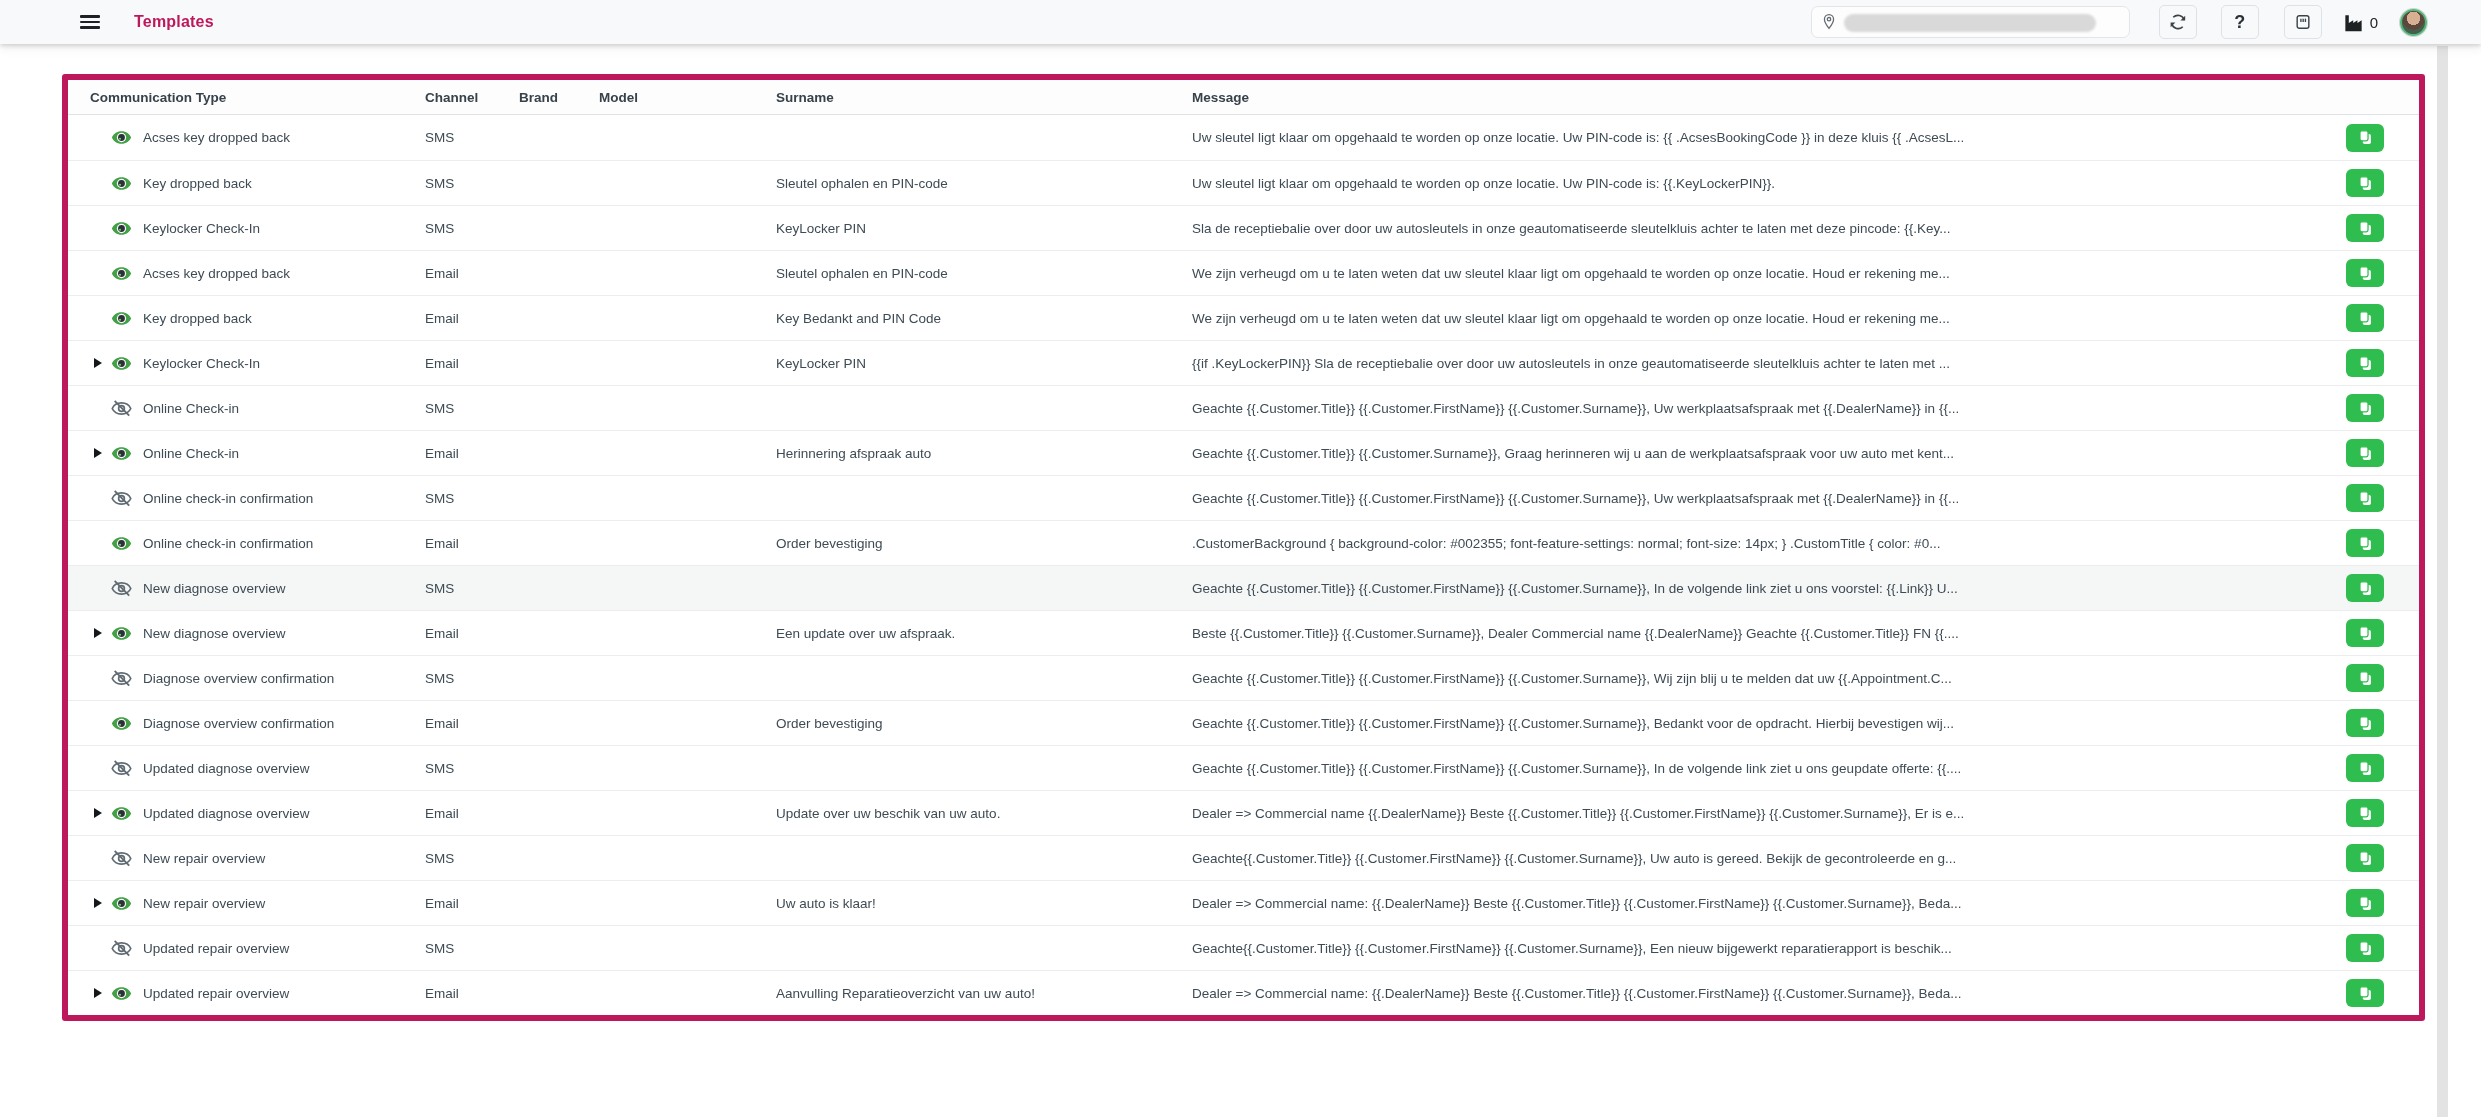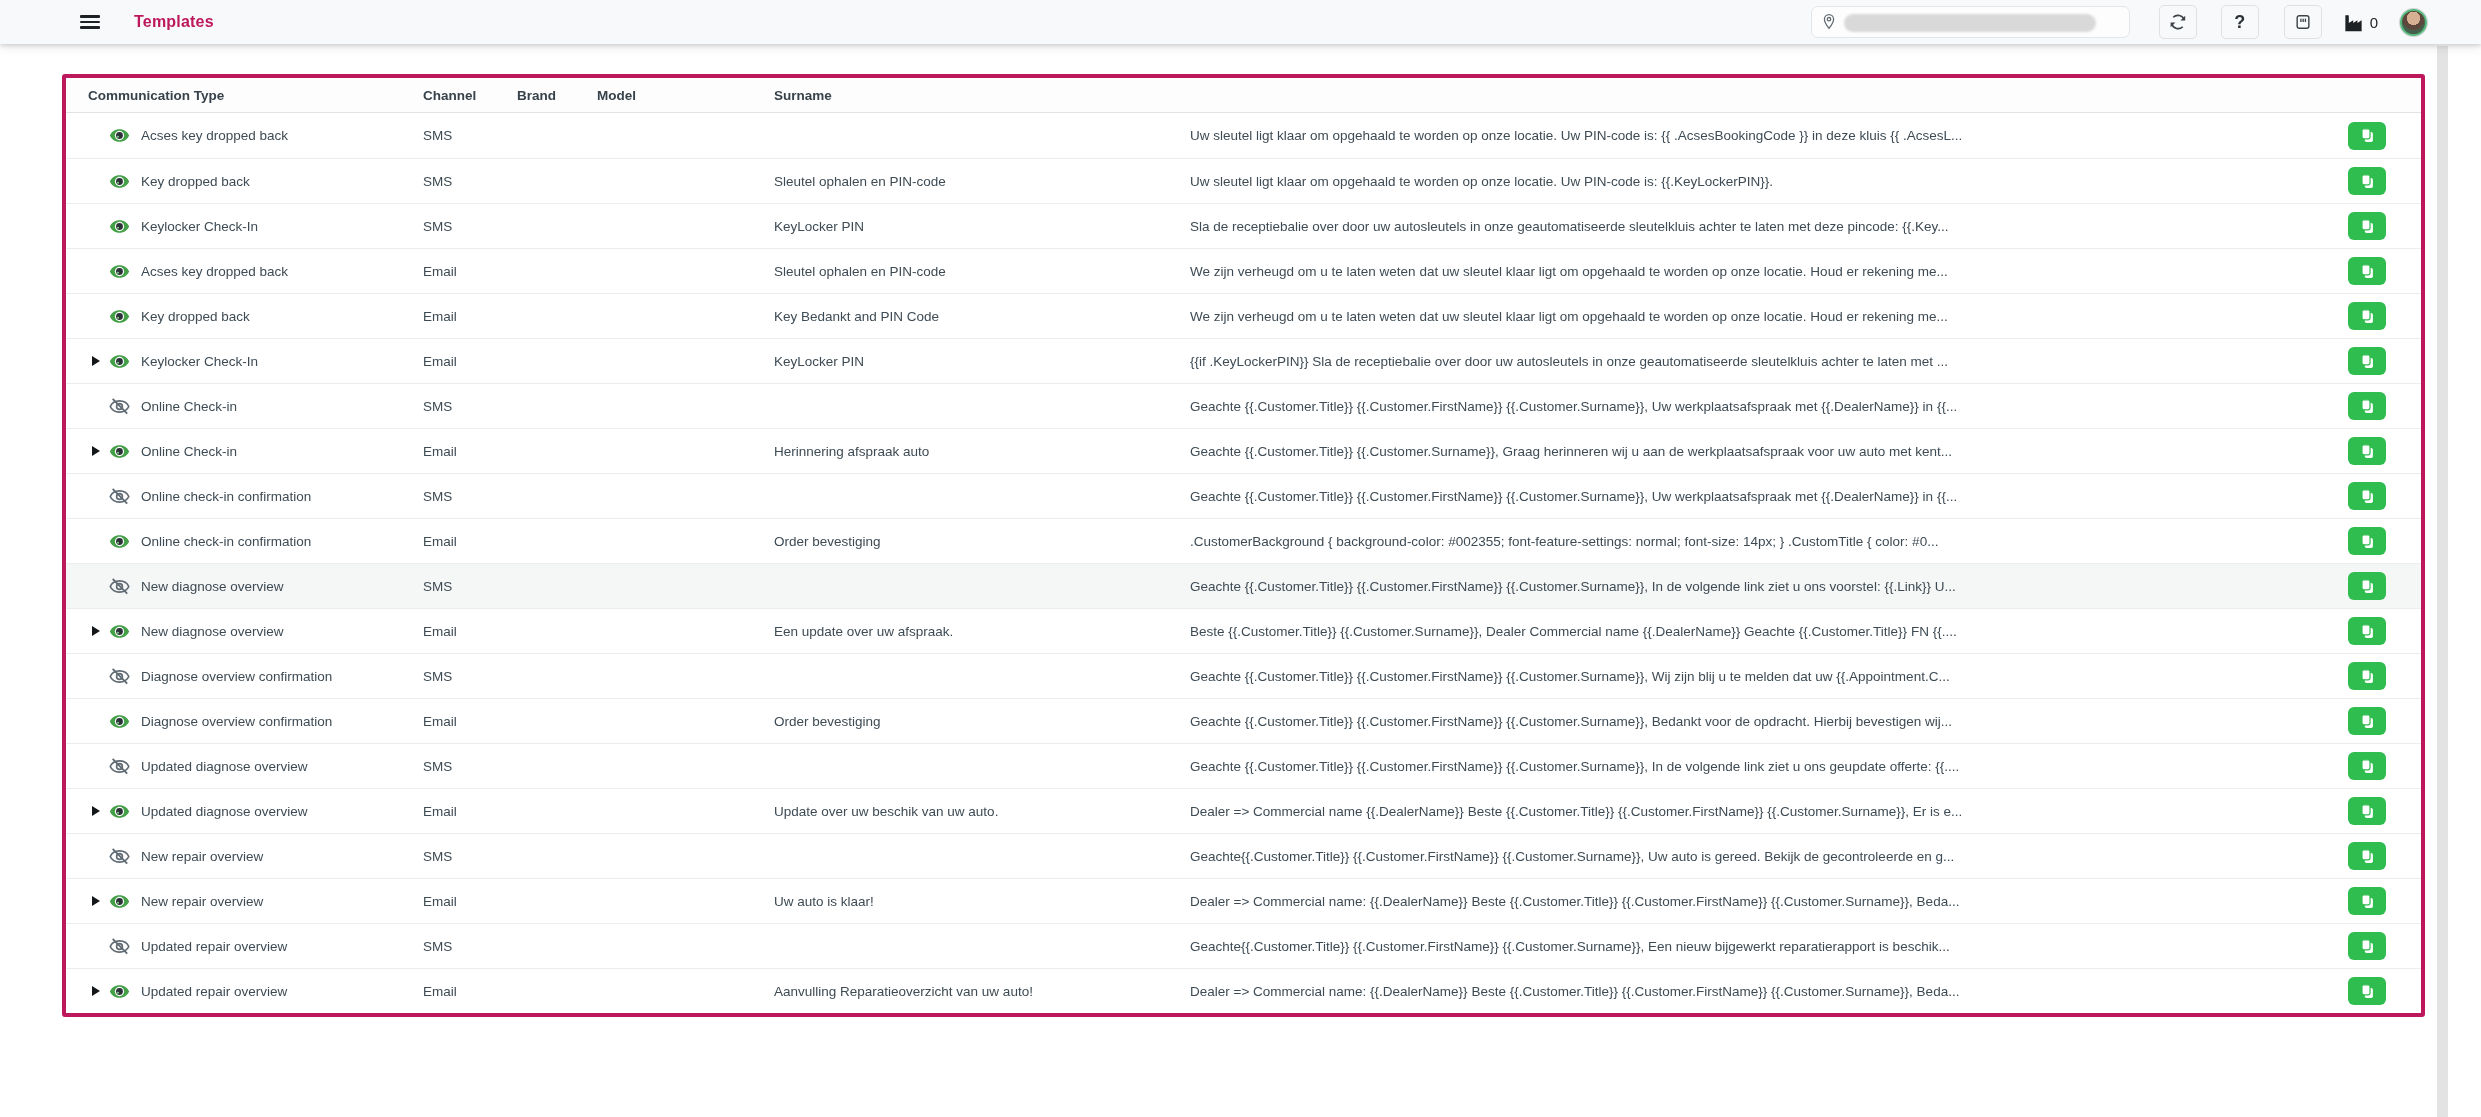--- a/index.html
+++ b/index.html
@@ -25,21 +25,21 @@
   .btn-kiosk{margin-left:25px;}
   .factory-wrap{margin-left:20px;display:flex;align-items:center;cursor:pointer;}
   .factory-count{margin-left:5px;font-size:15px;color:#212529;}
   .avatar{margin-left:22px;margin-right:54px;width:27px;height:27px;border-radius:50%;border:2px solid #55b87a;
     background:radial-gradient(circle at 50% 32%,#d7b093 0 34%,#5d463c 35% 58%,#44604d 59%);cursor:pointer;box-shadow:0 0 0 1px #cfd4d8;}
 
   
   .scrollbar{position:absolute;left:2437px;top:46px;width:11px;height:1071px;background:#e3e3e3;}
 
   
-  .card{position:absolute;left:62px;top:74px;width:2363px;background:#fff;border:4px solid #be185d;border-radius:3px;}
+  .card{position:absolute;left:62px;top:74px;width:2363px;background:#fff;border:6px solid #be185d;border-radius:3px;}
   .thead,.trow{display:grid;grid-template-columns:357px 94px 80px 177px 416px 1fr 79px;align-items:center;}
   .thead{height:35px;font-size:13.5px;font-weight:700;color:#37424a;background:#fdfdfe;border-bottom:1px solid #dfe3e6;}
   .thead .cell:first-child{padding-left:22px;}
   .trow{height:45px;font-size:13.5px;color:#3e4b54;cursor:pointer;}
   .trow + .trow{border-top:1px solid #ededf0;}
   .trow.highlighted{background:#f5f6f6;}
   .cell{overflow:hidden;white-space:nowrap;padding-right:12px;}
   .type-cell{display:flex;align-items:center;padding-left:16px;gap:0;}
   .caret{width:0;height:0;border-left:8px solid #14181b;border-top:5px solid transparent;border-bottom:5px solid transparent;
     margin-left:10px;margin-right:9px;flex:0 0 auto;cursor:pointer;}
@@ -103,20 +103,21 @@
 
 <div class="scrollbar"></div>
 
 <div class="card">
   <div class="thead">
     <div class="cell">Communication Type</div>
     <div class="cell">Channel</div>
     <div class="cell">Brand</div>
     <div class="cell">Model</div>
     <div class="cell">Surname</div>
+    <div class="cell">Message</div>
     <div class="cell"></div>
   </div>
   <div>
   <div class="trow">
     <div class="cell type-cell">
       <div class="caret" style="visibility: hidden;"></div>
       <svg class="eye" width="21" height="21" viewBox="0 0 24 24">
         <path d="M12 4.8C6.8 4.8 2.6 7.9 1 12c1.6 4.1 5.8 7.2 11 7.2s9.4-3.1 11-7.2c-1.6-4.1-5.8-7.2-11-7.2z" fill="#43a047"></path>
         <circle cx="12" cy="12" r="5.3" fill="#ffffff"></circle>
         <circle cx="12" cy="12" r="3.9" fill="#2b3136"></circle>

